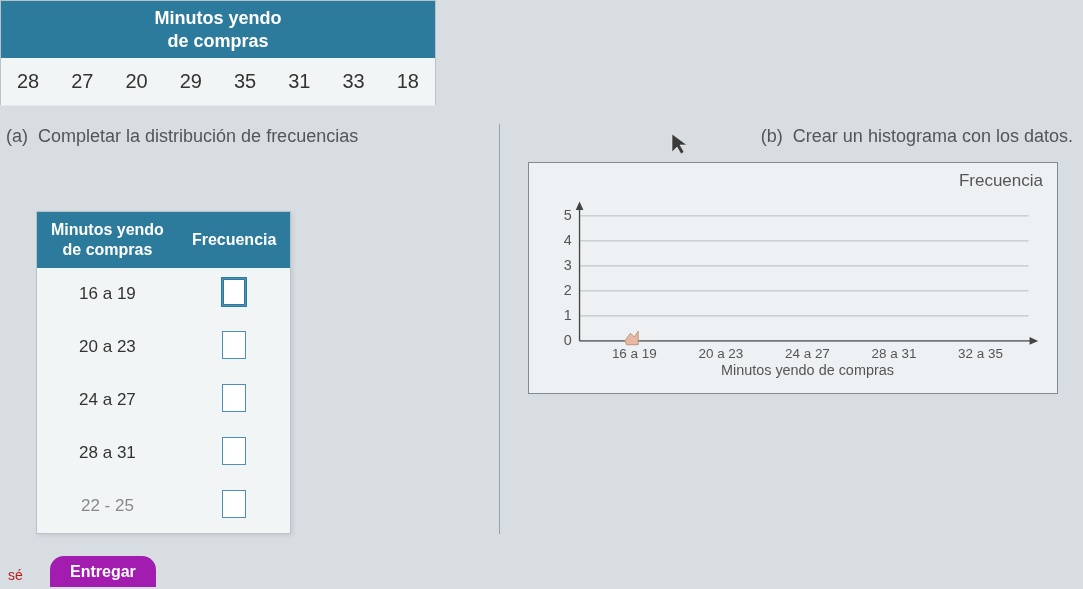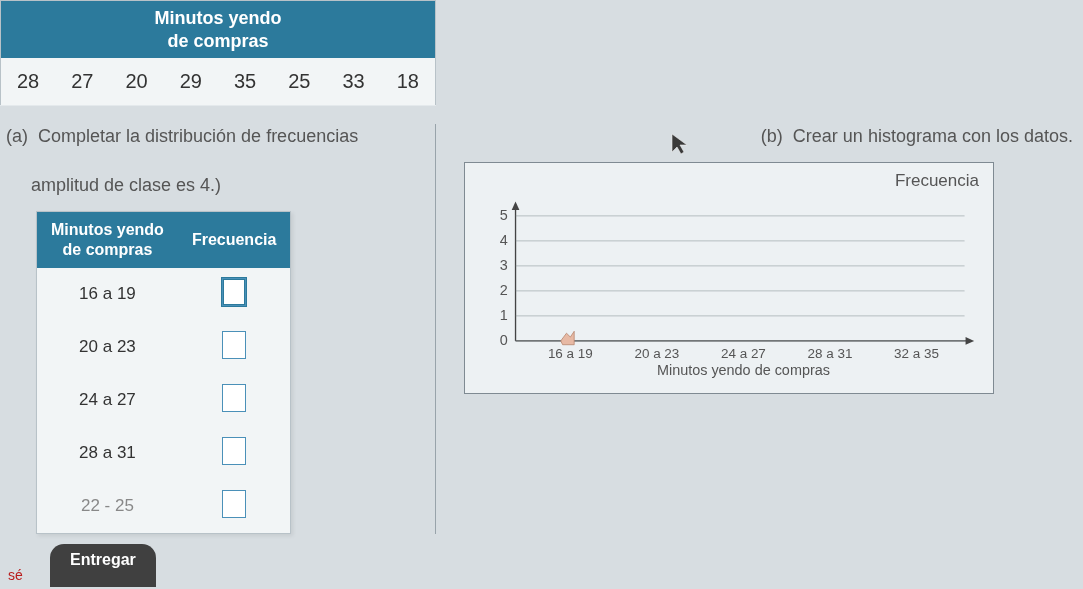--- a/index.html
+++ b/index.html
@@ -40,21 +40,21 @@
     .data-table tr.last td { border-bottom: none; }
 
     
     .qrow {
       display: flex;
       align-items: flex-start;
       margin-top: 18px;
       background: transparent;
     }
     .qcol-a {
-      width: 436px;
+      width: 500px;
       padding: 0 1px 0 6px;
       border-right: 1.5px solid #98a3aa;
     }
     .qcol-b {
       flex: 1;
       padding: 0 10px 0 28px;
       text-align: right;
     }
     .qprompt {
       font-size: 18px;
@@ -130,25 +130,25 @@
       left: 670px;
       top: 132px;
       pointer-events: none;
     }
 
     
     .entregar {
       position: absolute;
       left: 50px;
       bottom: 2px;
-      background: #404040;
+      background: #a21caf;
       color: #fff;
       border: none;
       border-radius: 14px 14px 0 0;
-      padding: 7px 20px 18px 20px;
+      padding: 7px 20px 6px 20px;
       font-size: 16px;
       font-weight: bold;
       cursor: pointer;
     }
     .nose {
       position:absolute;
       left:0;
       bottom:6px;
       color:#b91c1c;
       font-size:14px;
@@ -167,35 +167,35 @@
       </th>
     </tr>
   </thead>
   <tbody>
     <tr>
       <td>28</td>
       <td>27</td>
       <td>20</td>
       <td>29</td>
       <td>35</td>
-      <td>25</td>
+      <td>31</td>
       <td>33</td>
       <td>18</td>
     </tr>
   </tbody>
 </table>
 
 <div class="qrow">
 
   <div class="qcol-a">
     <div class="qprompt">
       <span class="lbl">(a)</span>&nbsp;
       <span>Completar la distribución de frecuencias</span><br>
       &nbsp;&nbsp;&nbsp;&nbsp;&nbsp;<br>
-      &nbsp;&nbsp;&nbsp;&nbsp;&nbsp;<span>amplitud de clase es 4.)</span>
+      &nbsp;&nbsp;&nbsp;&nbsp;&nbsp;
     </div>
 
     <table class="freq-table">
       <thead>
         <tr>
           <th>
             <span>Minutos yendo</span><br>
             <span>de compras</span>
           </th>
           <th>Frecuencia</th>

